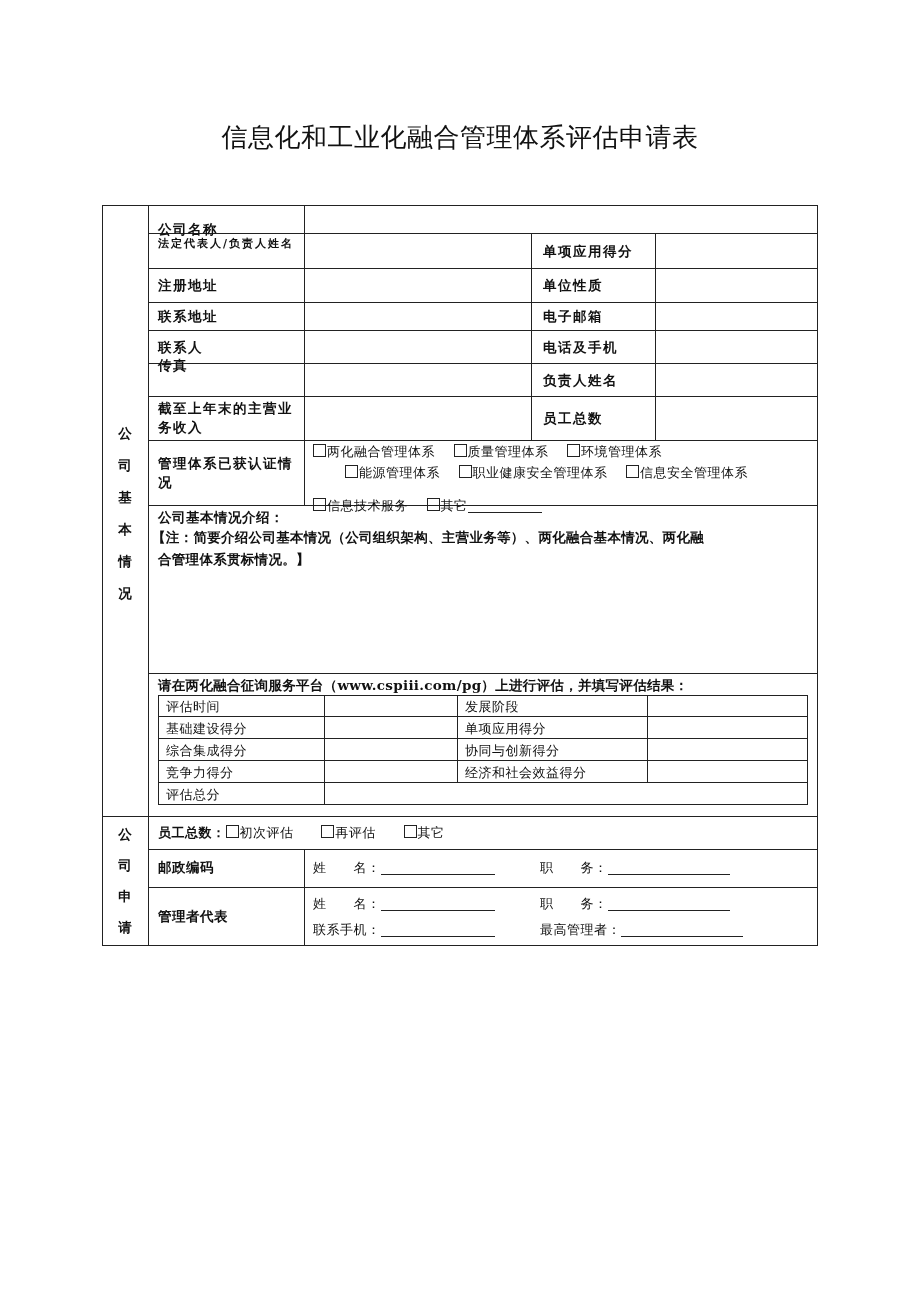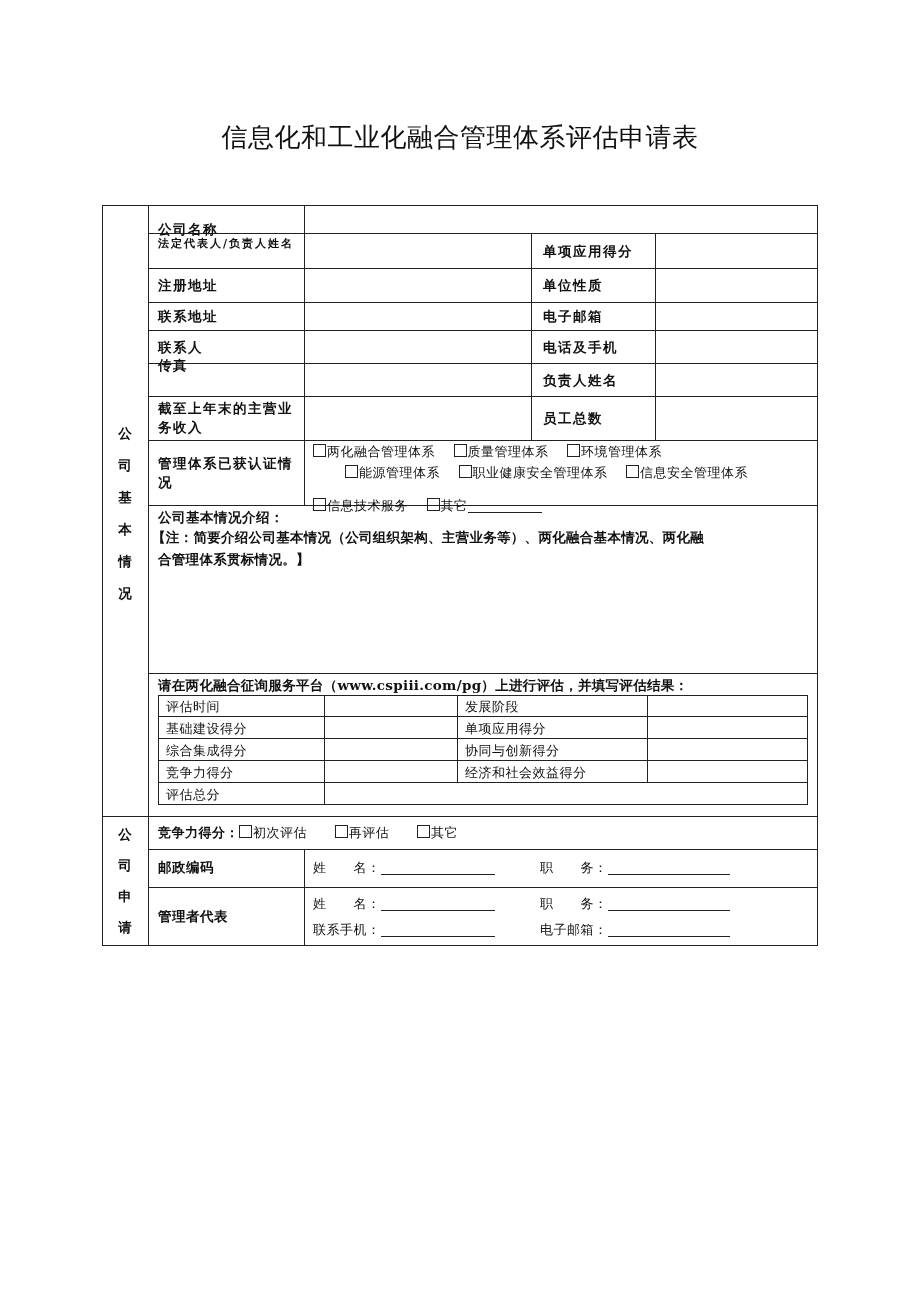--- a/index.html
+++ b/index.html
@@ -130,21 +130,21 @@
 <div class="abs" style="left:648px;top:696px;width:160px;height:20px;"></div>
 <div class="abs" style="left:325px;top:717px;width:132px;height:21px;"></div>
 <div class="abs" style="left:648px;top:717px;width:160px;height:21px;"></div>
 <div class="abs" style="left:325px;top:739px;width:132px;height:21px;"></div>
 <div class="abs" style="left:648px;top:739px;width:160px;height:21px;"></div>
 <div class="abs" style="left:325px;top:761px;width:132px;height:21px;"></div>
 <div class="abs" style="left:648px;top:761px;width:160px;height:21px;"></div>
 <div class="abs" style="left:325px;top:783px;width:483px;height:22px;"></div>
 
 <div class="txt" style="left:158px;top:823px;">
-  <span style="font-weight:bold;">竞争力得分：</span><span><span class="cb"></span><span>初次评估</span></span>&nbsp;&nbsp;&nbsp;&nbsp;&nbsp;
+  <span style="font-weight:bold;">员工总数：</span><span><span class="cb"></span><span>初次评估</span></span>&nbsp;&nbsp;&nbsp;&nbsp;&nbsp;
   <span><span class="cb"></span><span>再评估</span></span>&nbsp;&nbsp;&nbsp;&nbsp;&nbsp;
   <span><span class="cb"></span><span>其它</span></span>
 </div>
 
 <div class="lbl" style="left:158px;top:858px;letter-spacing:0.5px;">邮政编码</div>
 <div class="txt" style="left:313px;top:858px;">
   <span>姓　　名：</span><span class="uline" style="width:114px;"></span>
 </div>
 <div class="txt" style="left:540px;top:858px;">
   <span>职　　务：</span><span class="uline" style="width:122px;"></span>
@@ -154,14 +154,14 @@
 <div class="txt" style="left:313px;top:894px;">
   <span>姓　　名：</span><span class="uline" style="width:114px;"></span>
 </div>
 <div class="txt" style="left:540px;top:894px;">
   <span>职　　务：</span><span class="uline" style="width:122px;"></span>
 </div>
 <div class="txt" style="left:313px;top:920px;">
   <span>联系手机：</span><span class="uline" style="width:114px;"></span>
 </div>
 <div class="txt" style="left:540px;top:920px;">
-  <span>电子邮箱：</span><span class="uline" style="width:122px;"></span>
+  <span>最高管理者：</span><span class="uline" style="width:122px;"></span>
 </div>
 
 </body></html>

